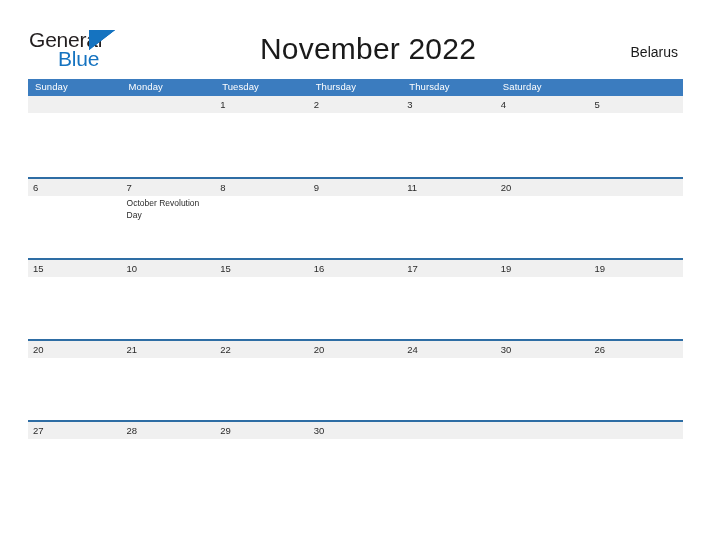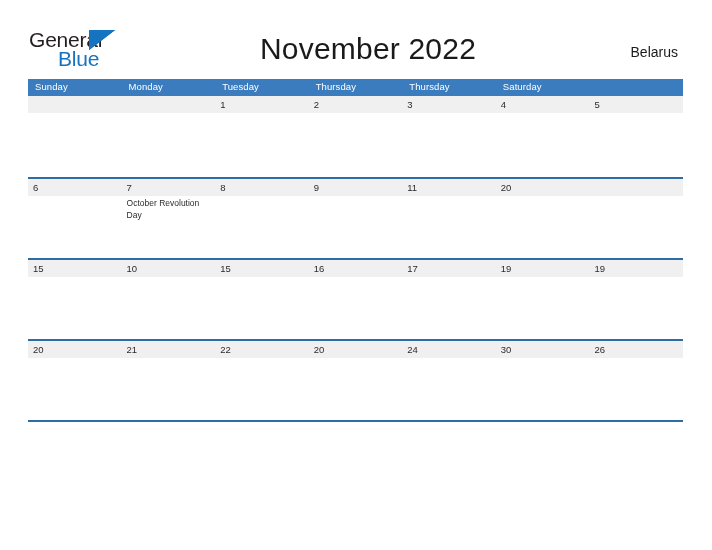--- a/index.html
+++ b/index.html
@@ -328,20 +328,43 @@
             <div class="event-cell"></div>
             <div class="event-cell"></div>
             <div class="event-cell"></div>
             <div class="event-cell"></div>
             <div class="event-cell"></div>
             <div class="event-cell"></div>
             <div class="event-cell"></div>
           </div>
         </div>
         <div class="week-row">
+          <div class="daynum-band">
+            <div class="day-cell">
+              <div class="daynum">27</div>
+            </div>
+            <div class="day-cell">
+              <div class="daynum">28</div>
+            </div>
+            <div class="day-cell">
+              <div class="daynum">29</div>
+            </div>
+            <div class="day-cell">
+              <div class="daynum">30</div>
+            </div>
+            <div class="day-cell">
+              <div class="daynum"></div>
+            </div>
+            <div class="day-cell">
+              <div class="daynum"></div>
+            </div>
+            <div class="day-cell">
+              <div class="daynum"></div>
+            </div>
+          </div>
           <div class="events-band">
             <div class="event-cell"></div>
             <div class="event-cell"></div>
             <div class="event-cell"></div>
             <div class="event-cell"></div>
             <div class="event-cell"></div>
             <div class="event-cell"></div>
             <div class="event-cell"></div>
           </div>
         </div>

